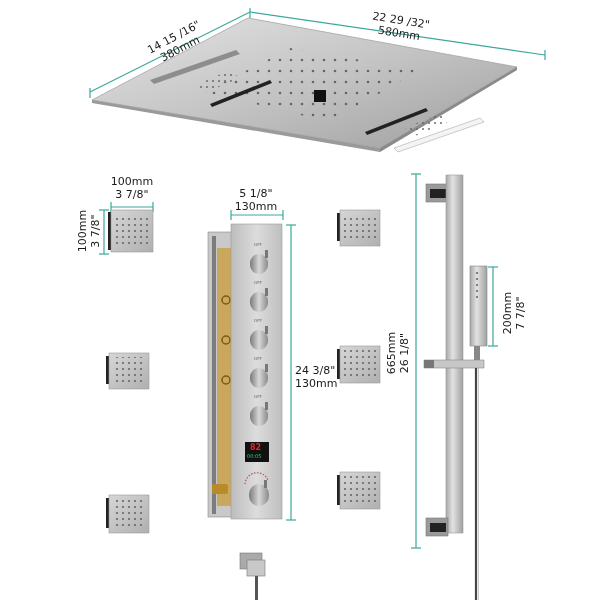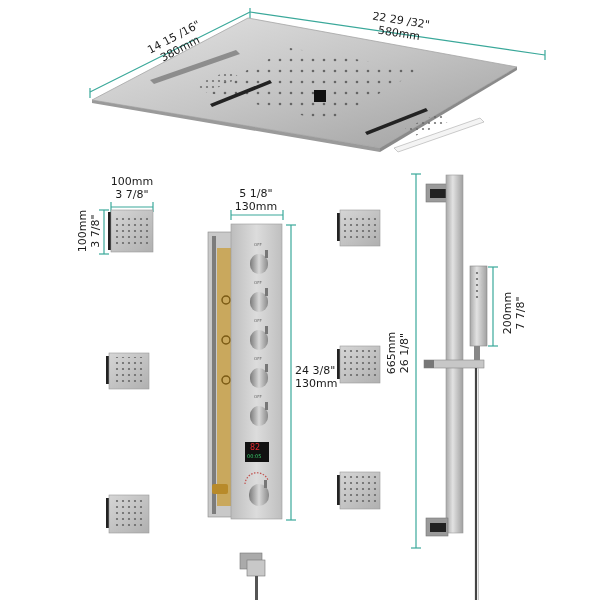--- a/index.html
+++ b/index.html
@@ -235,21 +235,21 @@
 </div>
 
 
 <div class="lbl" style="left:254px;top:242px;font-size:4px;line-height:5px;color:#666;">OFF</div>
 <div class="lbl" style="left:254px;top:280px;font-size:4px;line-height:5px;color:#666;">OFF</div>
 <div class="lbl" style="left:254px;top:318px;font-size:4px;line-height:5px;color:#666;">OFF</div>
 <div class="lbl" style="left:254px;top:356px;font-size:4px;line-height:5px;color:#666;">OFF</div>
 <div class="lbl" style="left:254px;top:394px;font-size:4px;line-height:5px;color:#666;">OFF</div>
 
 
-<div class="lbl" style="left:250px;top:443px;font-size:8px;line-height:9px;color:#e0282e;font-weight:normal;">82</div>
+<div class="lbl" style="left:250px;top:443px;font-size:8px;line-height:9px;color:#e0282e;font-weight:bold;">82</div>
 <div class="lbl" style="left:247px;top:453px;font-size:5px;line-height:6px;color:#3bd16f;">00:05</div>
 
 <div class="lbl center rot" style="left:368px;top:340px;width:60px;transform:rotate(-90deg);">
   <div>665mm</div>
   <div>26 1/8"</div>
 </div>
 
 <div class="lbl center rot" style="left:484px;top:300px;width:60px;transform:rotate(-90deg);">
   <div>200mm</div>
   <div>7 7/8"</div>

